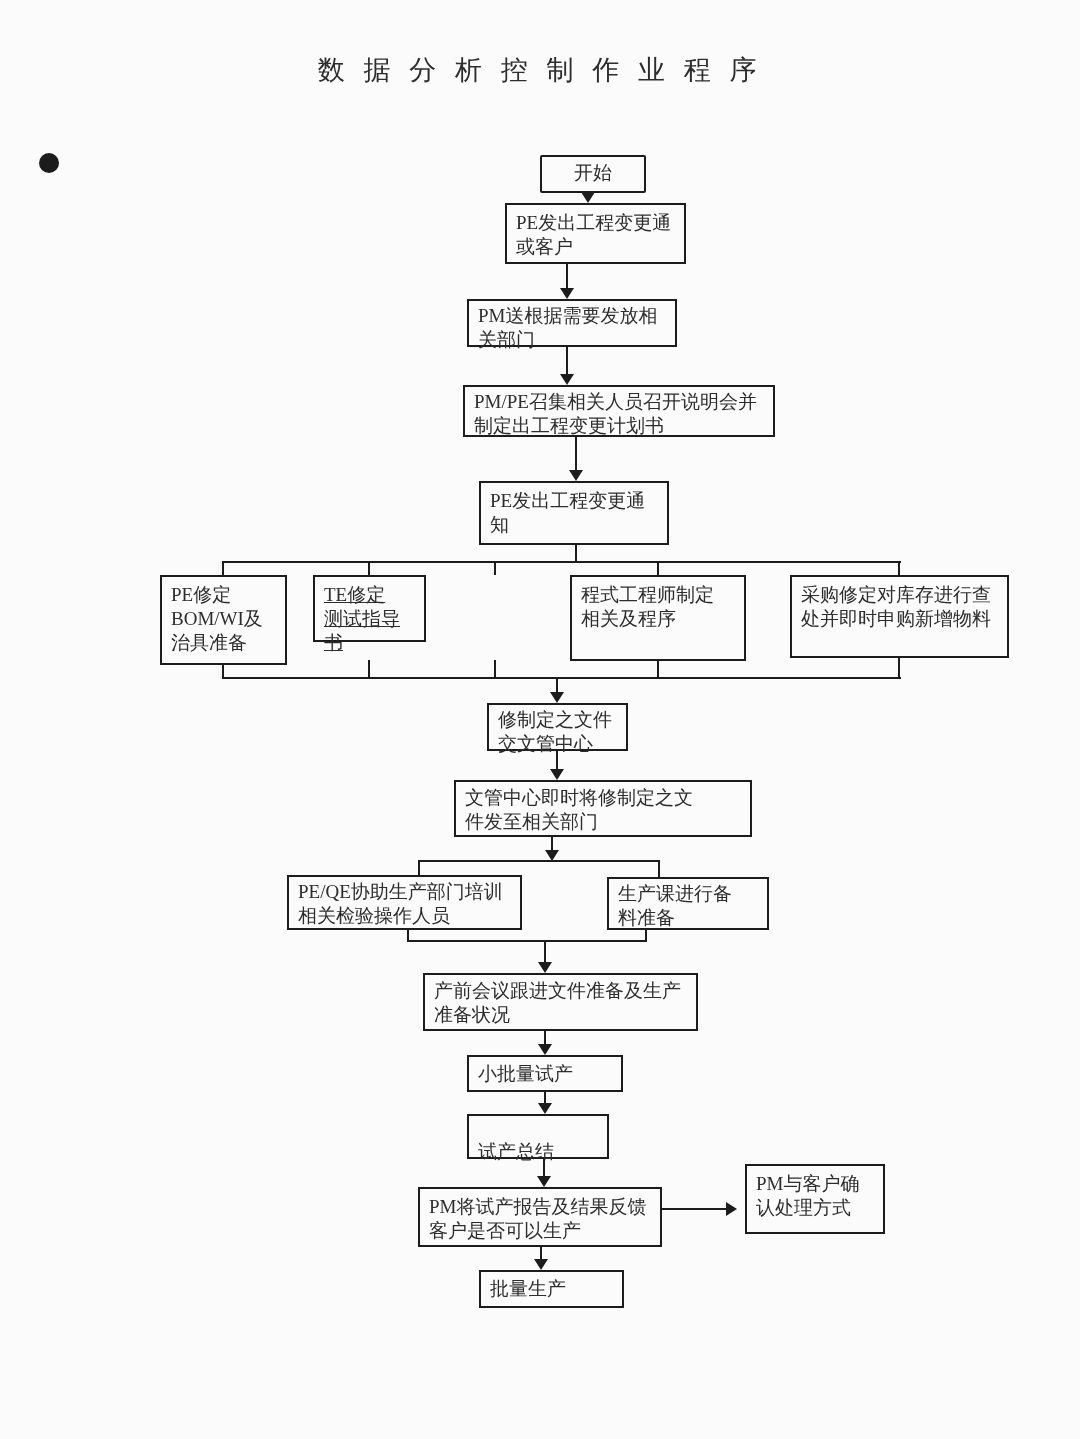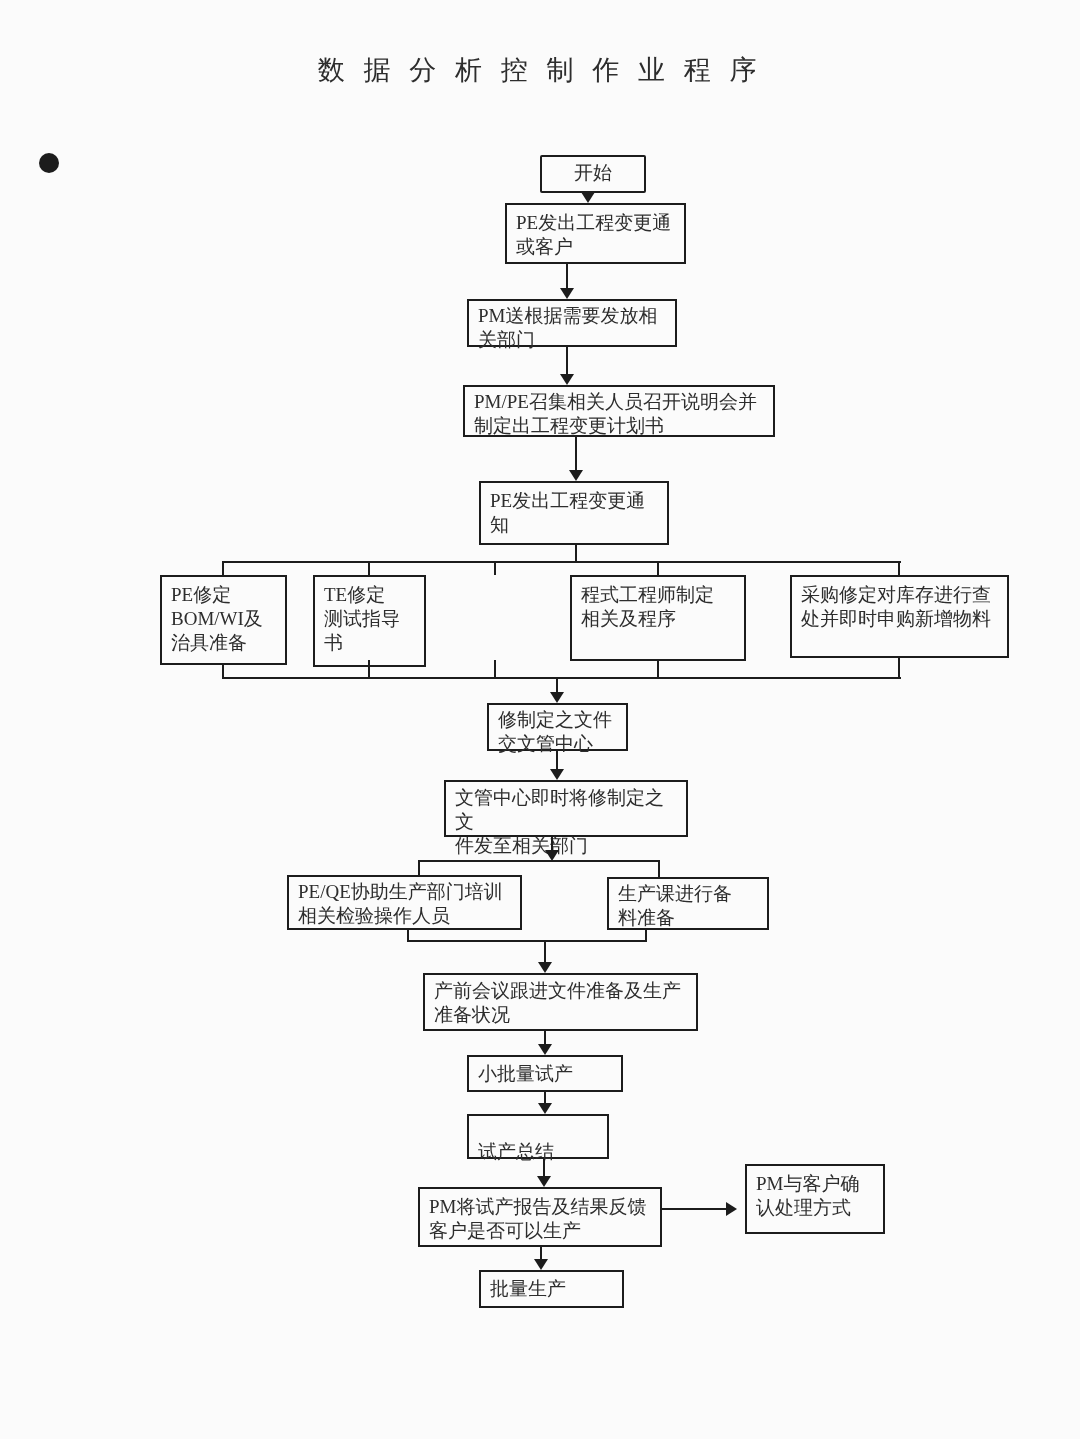--- a/index.html
+++ b/index.html
@@ -63,31 +63,31 @@
   <div class="node" style="left:467px;top:299px;width:210px;height:48px;padding-top:3px;">PM送根据需要发放相
 关部门</div>
   <div class="node" style="left:420px;top:385px;width:312px;height:52px;padding-top:3px;margin-left:43px;">PM/PE召集相关人员召开说明会并
 制定出工程变更计划书</div>
   <div class="node" style="left:479px;top:481px;width:190px;height:64px;">PE发出工程变更通
 知</div>
 
   <div class="node" style="left:160px;top:575px;width:127px;height:90px;">PE修定
 BOM/WI及
 治具准备</div>
-  <div class="node" style="left:313px;top:575px;width:113px;height:92px;">TE修定
+  <div class="node" style="left:313px;top:575px;width:113px;height:67px;text-decoration:underline;">TE修定
 测试指导
 书</div>
   <div class="node" style="left:570px;top:575px;width:176px;height:86px;">程式工程师制定
 相关及程序</div>
   <div class="node" style="left:790px;top:575px;width:219px;height:83px;">采购修定对库存进行查
 处并即时申购新增物料</div>
 
   <div class="node" style="left:487px;top:703px;width:141px;height:48px;padding-top:3px;">修制定之文件
 交文管中心</div>
-  <div class="node" style="left:444px;top:780px;width:244px;height:57px;padding-top:4px;">文管中心即时将修制定之文
+  <div class="node" style="left:454px;top:780px;width:298px;height:57px;padding-top:4px;">文管中心即时将修制定之文
 件发至相关部门</div>
 
   <div class="node" style="left:287px;top:875px;width:235px;height:55px;padding-top:3px;">PE/QE协助生产部门培训
 相关检验操作人员</div>
   <div class="node" style="left:607px;top:877px;width:162px;height:53px;padding-top:3px;">生产课进行备
 料准备</div>
 
   <div class="node" style="left:423px;top:973px;width:275px;height:58px;padding-top:4px;">产前会议跟进文件准备及生产
 准备状况</div>
   <div class="node" style="left:467px;top:1055px;width:156px;height:37px;padding-top:5px;">小批量试产</div>

